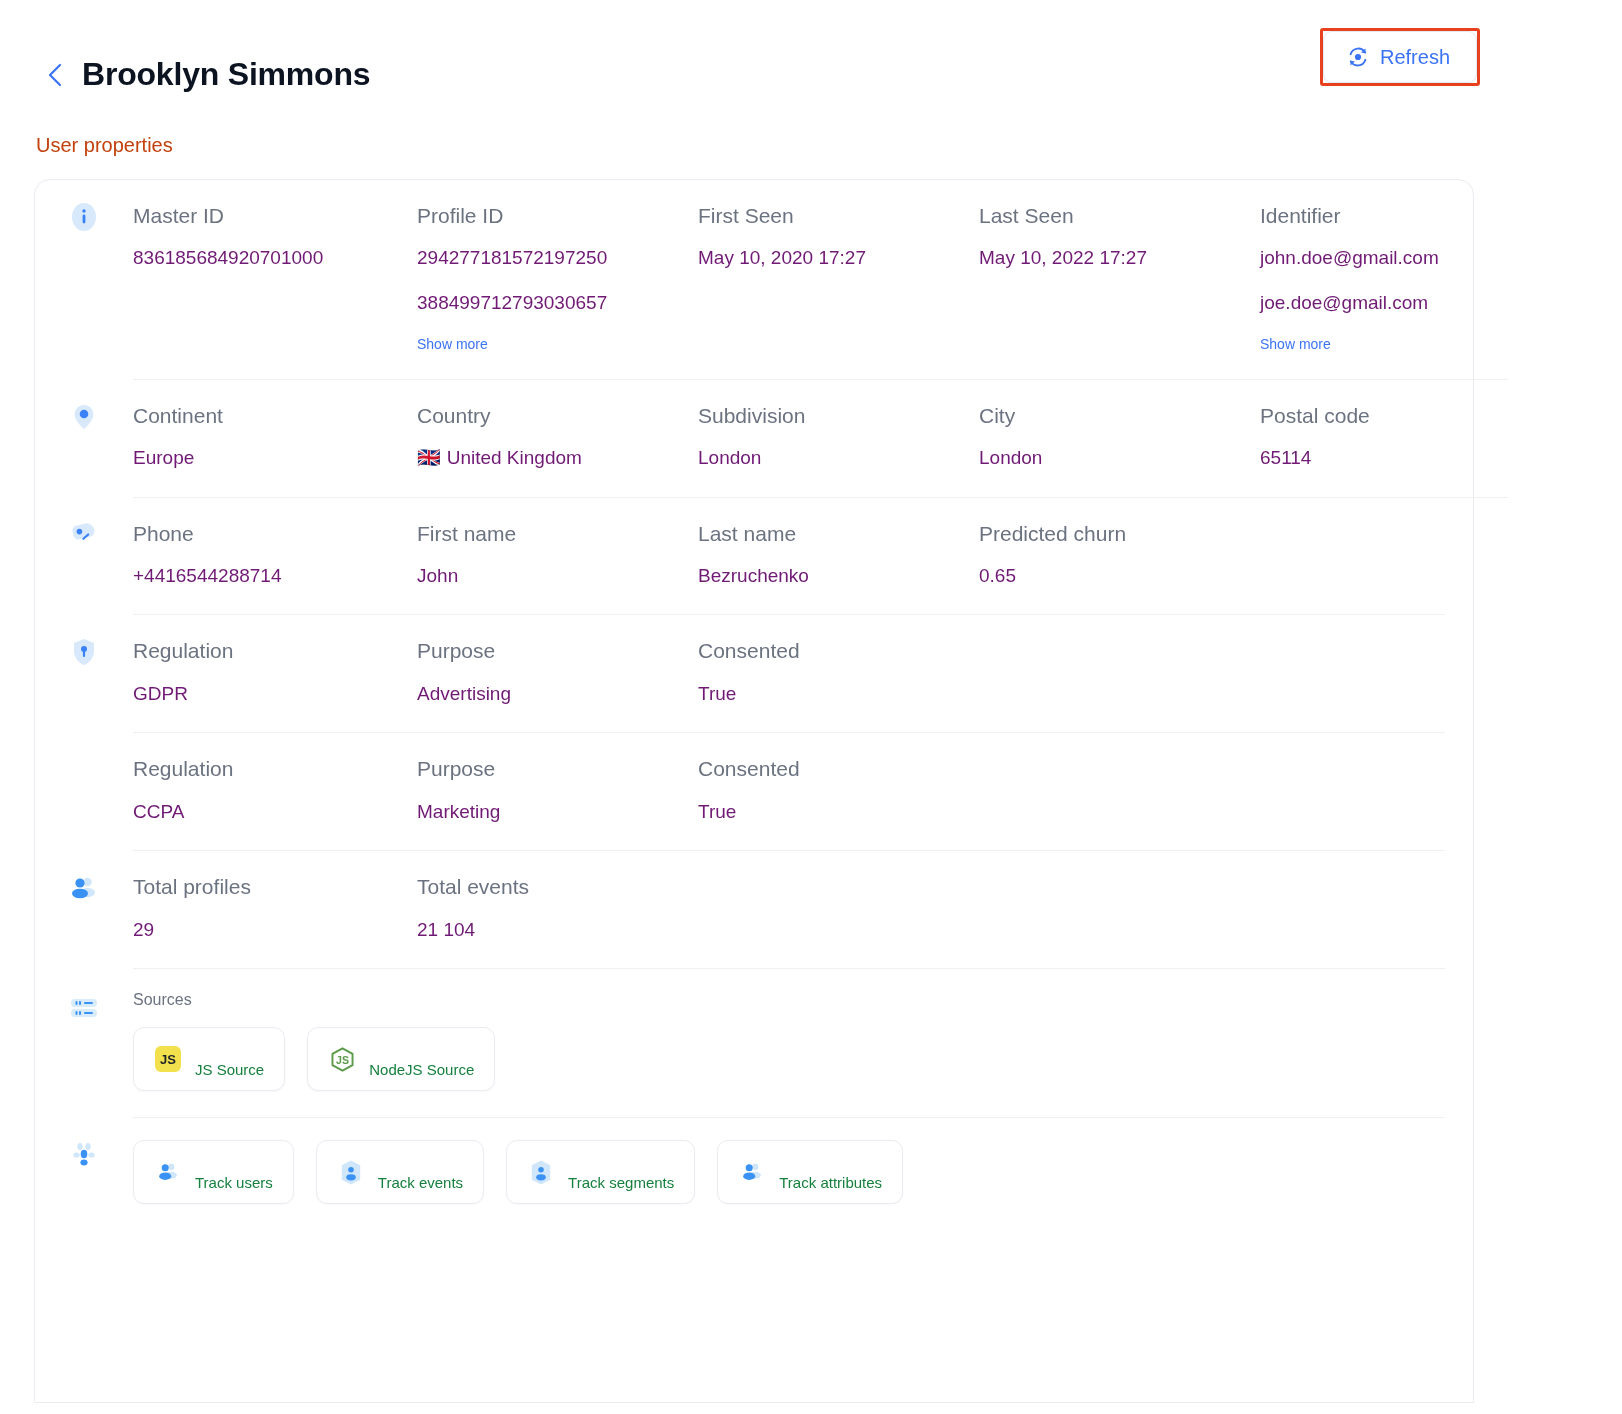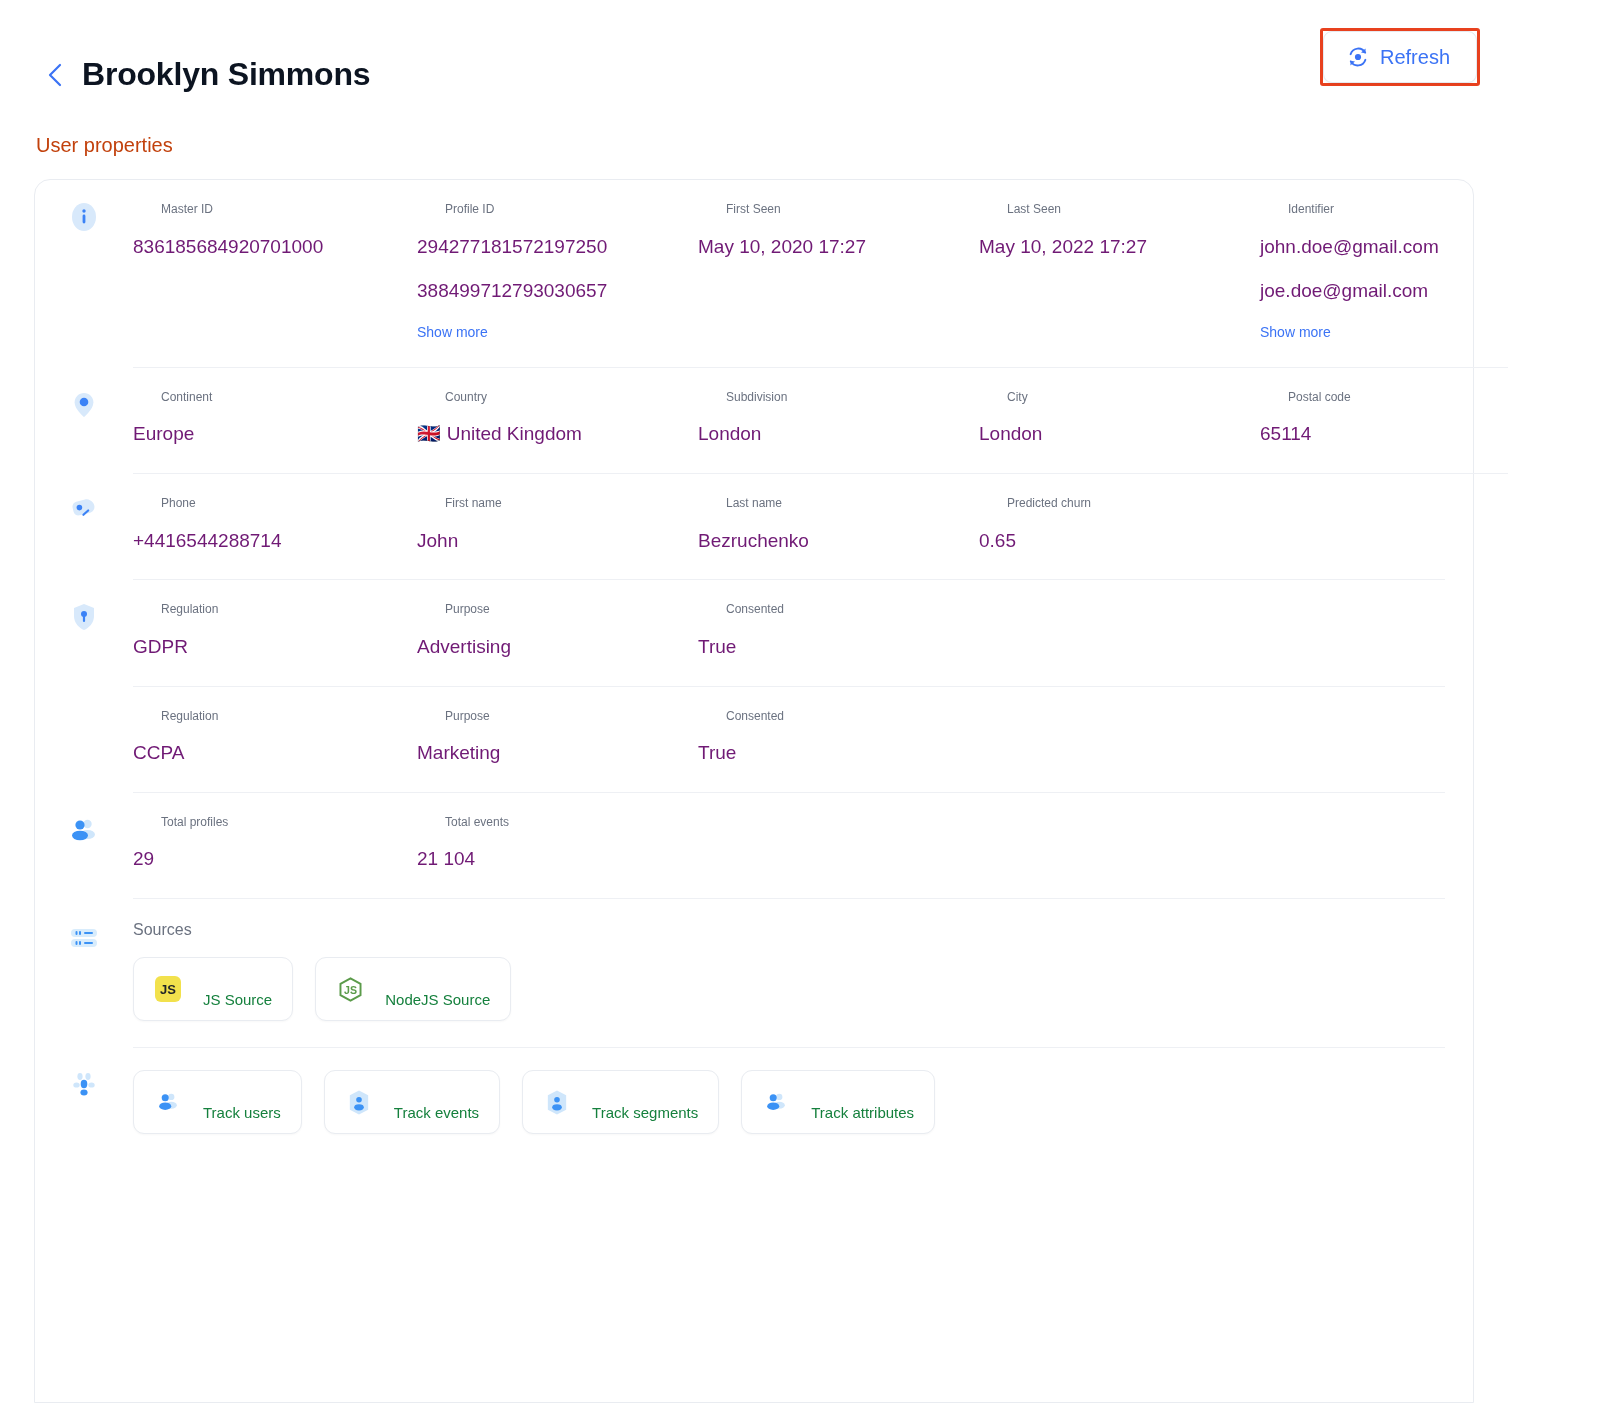--- a/index.html
+++ b/index.html
@@ -106,27 +106,26 @@
     padding: 22px 0 26px 0;
   }
   .divider {
     height: 1px;
     background: #eef0f4;
     margin: 0 0 0 0;
   }
 
   .field { flex: 0 0 auto; }
   .field .flabel {
-    font-size: 12px;
+    font-size: 21px;
     color: #6b7280;
     font-weight: 400;
     line-height: 1.3;
     margin-bottom: 16px;
     white-space: nowrap;
-    margin-left: 28px;
   }
   .field .fvalue {
     font-size: 19px;
     color: #701a75;
     font-weight: 400;
     line-height: 1.35;
     white-space: nowrap;
   }
   .field .fvalue + .fvalue { margin-top: 19px; }
   .show-more {
@@ -148,21 +147,21 @@
   
   .chips-label {
     font-size: 16px;
     color: #6b7280;
     margin-bottom: 18px;
   }
   .chips { display: flex; gap: 22px; flex-wrap: wrap; }
   .chip {
     display: flex;
     align-items: center;
-    gap: 21px;
+    gap: 13px;
     background: #ffffff;
     border: 1px solid #e9ecf1;
     border-radius: 11px;
     padding: 12px 20px;
     box-shadow: 0 1px 2px rgba(16,24,40,0.03);
     cursor: pointer;
   }
   .chip .chip-label {
     font-size: 15px;
     color: #15803d;

